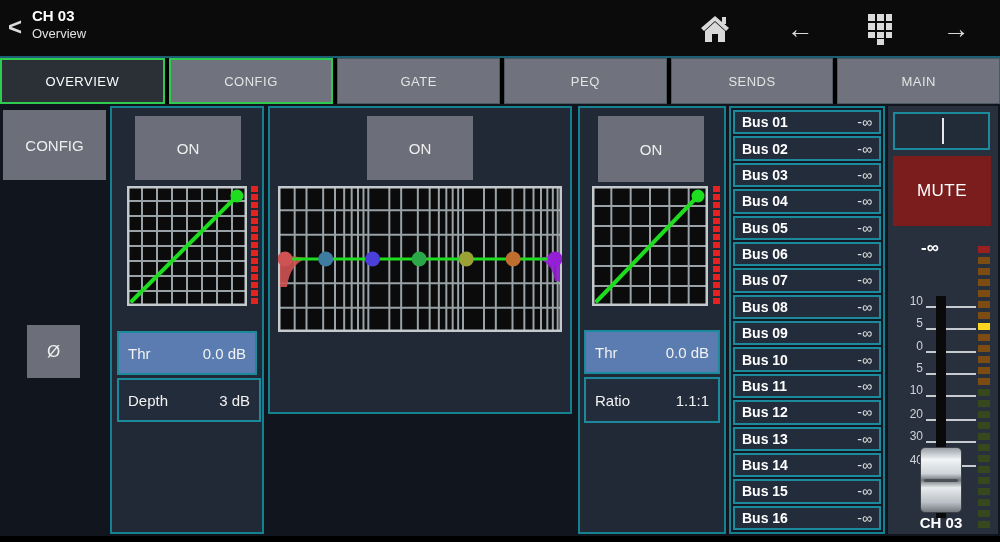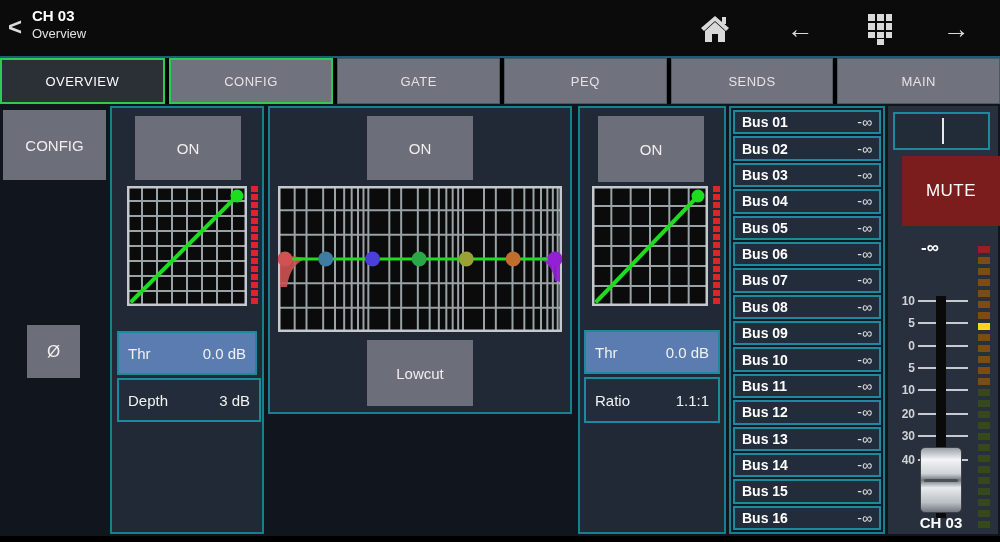--- a/index.html
+++ b/index.html
@@ -37,25 +37,25 @@
   
   .sends{position:absolute;left:729px;top:2px;width:156px;height:428px;border:2px solid #15808f;background:#141a24;display:flex;flex-direction:column;gap:2px;padding:2px;}
   .send-row{flex:1;display:flex;align-items:center;justify-content:space-between;background:#232c3a;border:2px solid #1a8a9c;padding:0 7px;color:#fff;}
   .send-label{font-size:14px;font-weight:bold;}
   .send-value{font-size:14px;color:#e0e0e0;}
 
   
   .strip{position:absolute;left:888px;top:2px;width:110px;height:428px;background:#28303e;}
   .panbox{position:absolute;left:5px;top:6px;width:97px;height:38px;background:#222b38;border:2px solid #1a8a9c;}
   .panline{position:absolute;left:50%;top:4px;width:2px;height:26px;background:#e8e8e8;}
-  .mute-btn{position:absolute;left:14px;top:50px;width:98px;height:70px;background:#7b1d1d;color:#fff;display:flex;align-items:center;justify-content:center;font-size:17px;letter-spacing:.5px;}
+  .mute-btn{position:absolute;left:5px;top:50px;width:98px;height:70px;background:#7b1d1d;color:#fff;display:flex;align-items:center;justify-content:center;font-size:17px;letter-spacing:.5px;}
   .level{position:absolute;left:0;top:132px;width:84px;text-align:center;color:#fff;font-size:17px;font-weight:bold;}
   .chmeter{position:absolute;left:90px;top:140px;width:12px;height:286px;}
   .chmeter .seg{position:absolute;left:0;width:12px;height:7px;}
-  .scale-row{position:absolute;left:4px;width:80px;height:14px;display:flex;align-items:center;font-weight:bold;}
+  .scale-row{position:absolute;left:12px;width:80px;height:14px;display:flex;align-items:flex-end;}
   .scale-label{width:26px;text-align:right;color:#cfd3d6;font-size:12px;padding-right:3px;}
   .scale-tick{flex:1;height:2px;background:#c7cbcf;margin-right:4px;}
   .fader-track{position:absolute;left:48px;top:190px;width:10px;height:222px;background:#0a0a0a;}
   .fader-knob{position:absolute;left:32px;top:341px;width:42px;height:66px;border-radius:5px;
     background:linear-gradient(to bottom,#9aa0a6 0%,#f2f4f6 18%,#cfd4d8 40%,#6f767c 50%,#e9ecee 62%,#b9bfc4 85%,#73797f 100%);
     border:1px solid #3c4247;}
   .fader-knob::after{content:"";position:absolute;left:3px;right:3px;top:31px;height:3px;background:#4a5055;border-radius:2px;}
   .ch-label{position:absolute;left:3px;top:408px;width:100px;text-align:center;color:#fff;font-size:15px;font-weight:bold;}
 </style>
 </head>
@@ -186,21 +186,20 @@
             <line x1="2" y1="73" x2="282" y2="73" stroke="#1edc1e" stroke-width="3"></line>
             <circle cx="7" cy="73" r="7.5" fill="#cf5353"></circle>
             <circle cx="47.712" cy="73" r="7.5" fill="#3f7da0"></circle>
             <circle cx="94.572" cy="73" r="7.5" fill="#4a3fd8"></circle>
             <circle cx="141.148" cy="73" r="7.5" fill="#2aa848"></circle>
             <circle cx="188.292" cy="73" r="7.5" fill="#9aa236"></circle>
             <circle cx="235.152" cy="73" r="7.5" fill="#c06e2e"></circle>
             <circle cx="277" cy="73" r="7.5" fill="#951fd4"></circle>
           </svg>
       </div>
-      <div class="btn" style="position:absolute;left:97px;top:232px;width:106px;height:66px;">Lowcut</div>
     </div>
 
     <div class="panel" style="left:578px;top:2px;width:148px;height:428px;">
       <div class="btn" style="position:absolute;left:18px;top:8px;width:106px;height:66px;">ON</div>
       <div class="graph" style="left:12px;top:78px;width:116px;height:120px;">
         <svg id="dyn-svg" width="116" height="120">
             <line x1="19.333333333333332" y1="0" x2="19.333333333333332" y2="120" stroke="#99a2a6" stroke-width="2"></line>
             <line x1="0" y1="20" x2="116" y2="20" stroke="#99a2a6" stroke-width="2"></line>
             <line x1="38.666666666666664" y1="0" x2="38.666666666666664" y2="120" stroke="#99a2a6" stroke-width="2"></line>
             <line x1="0" y1="40" x2="116" y2="40" stroke="#99a2a6" stroke-width="2"></line>

